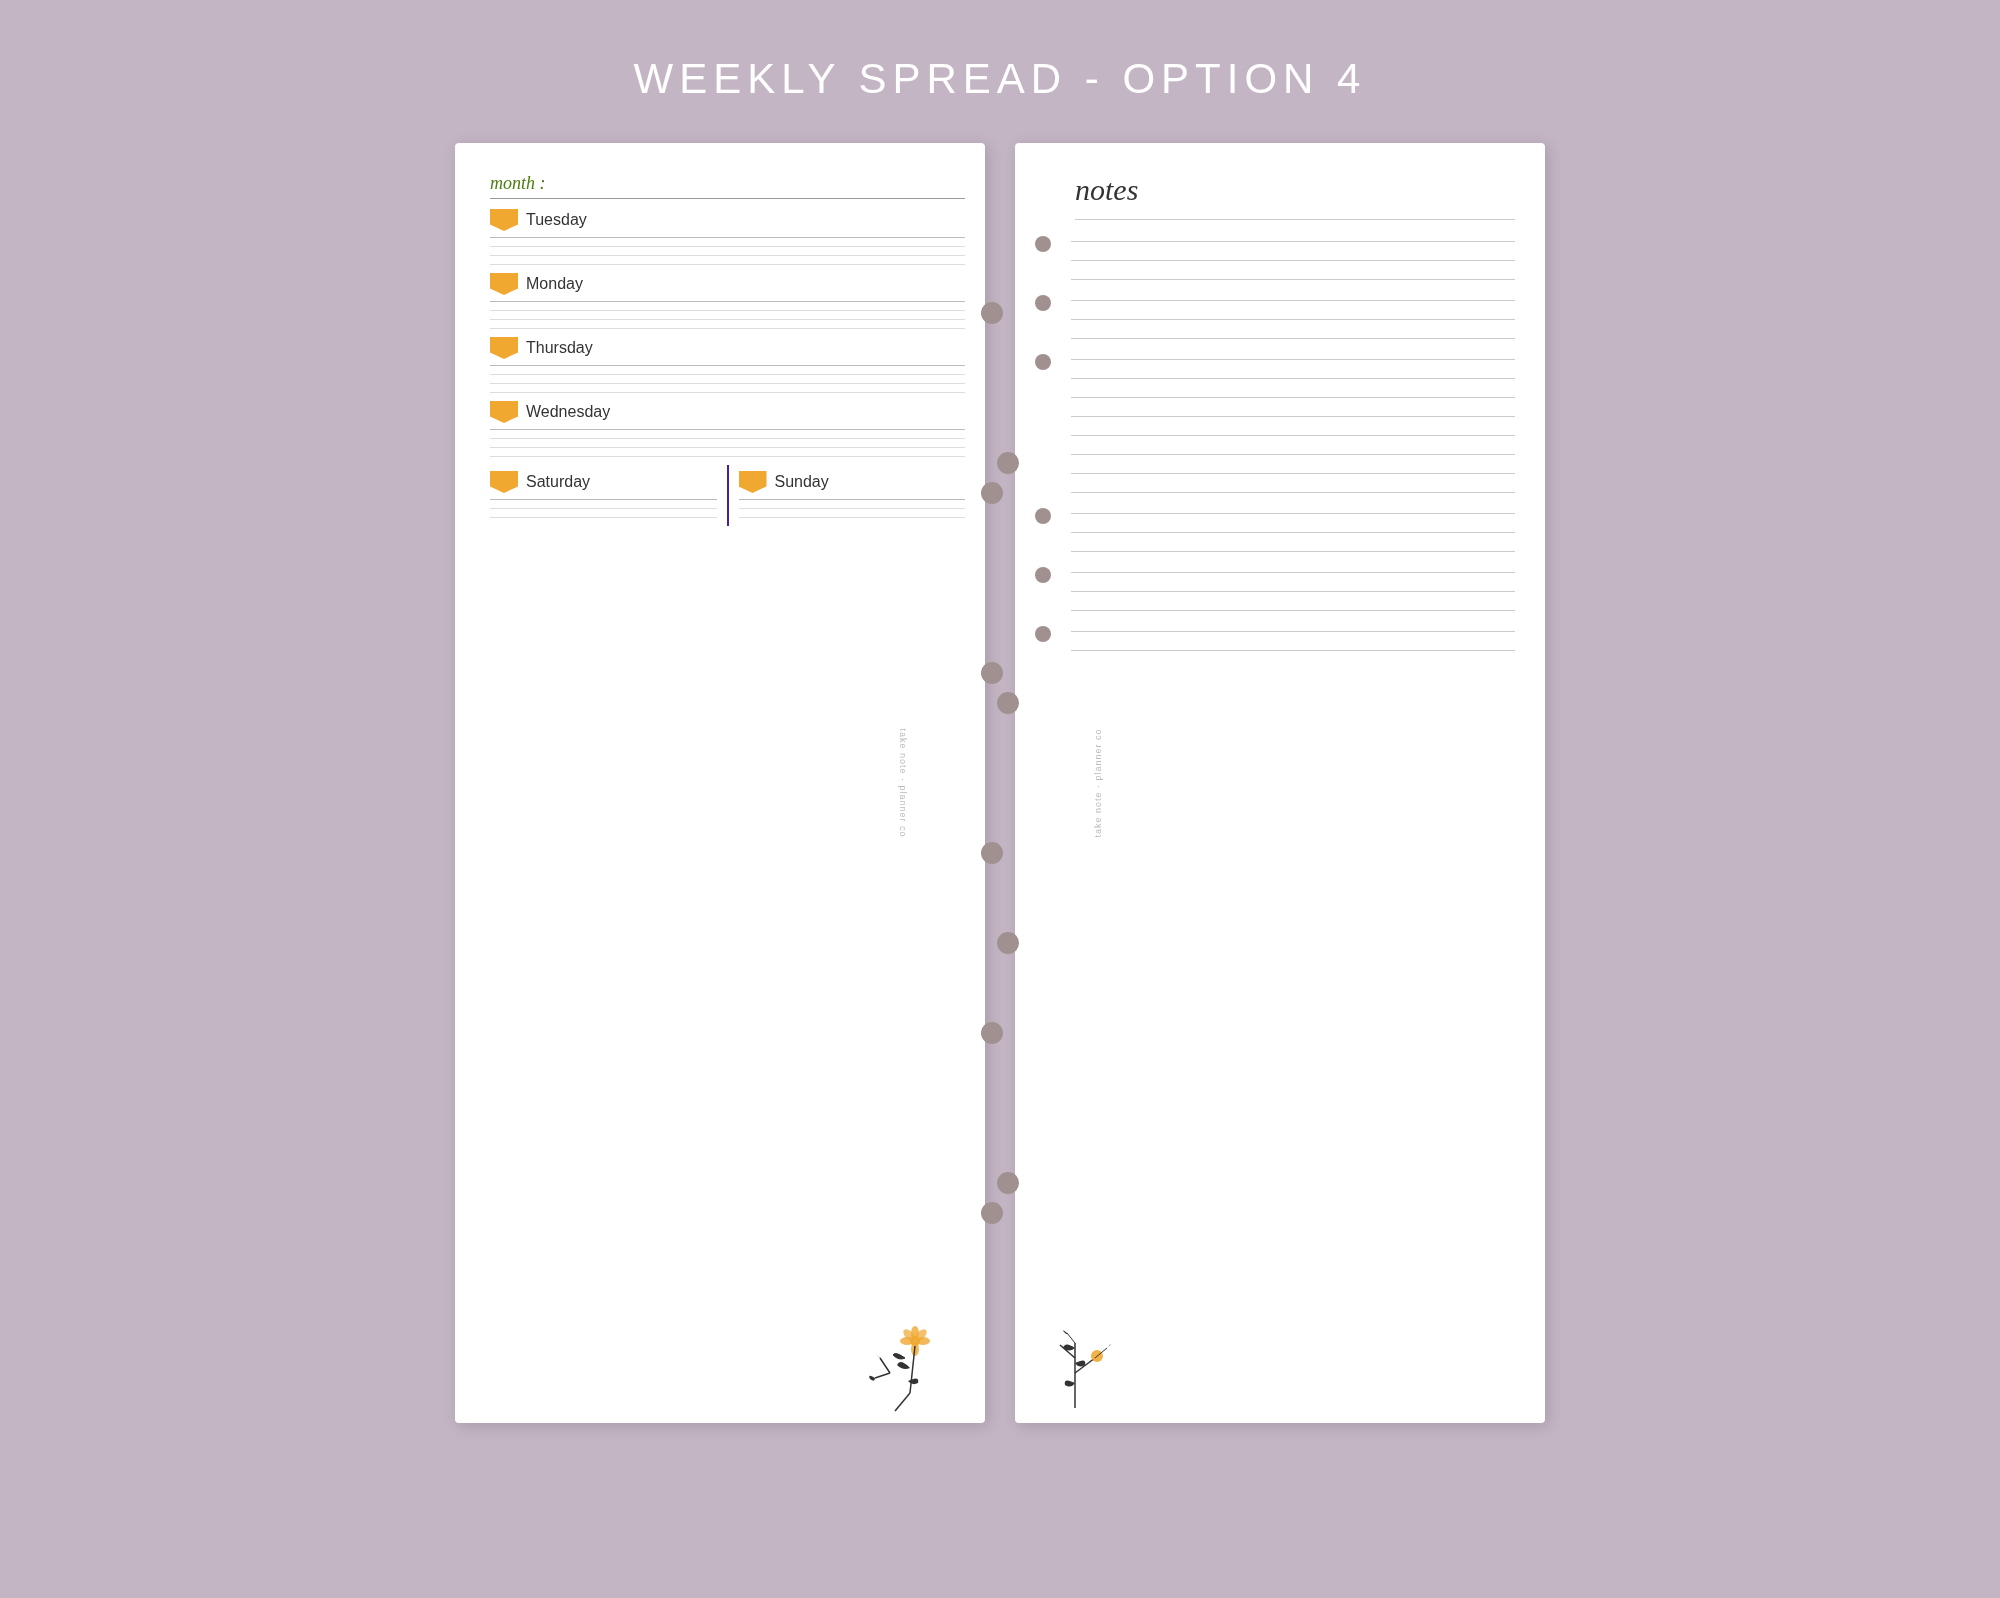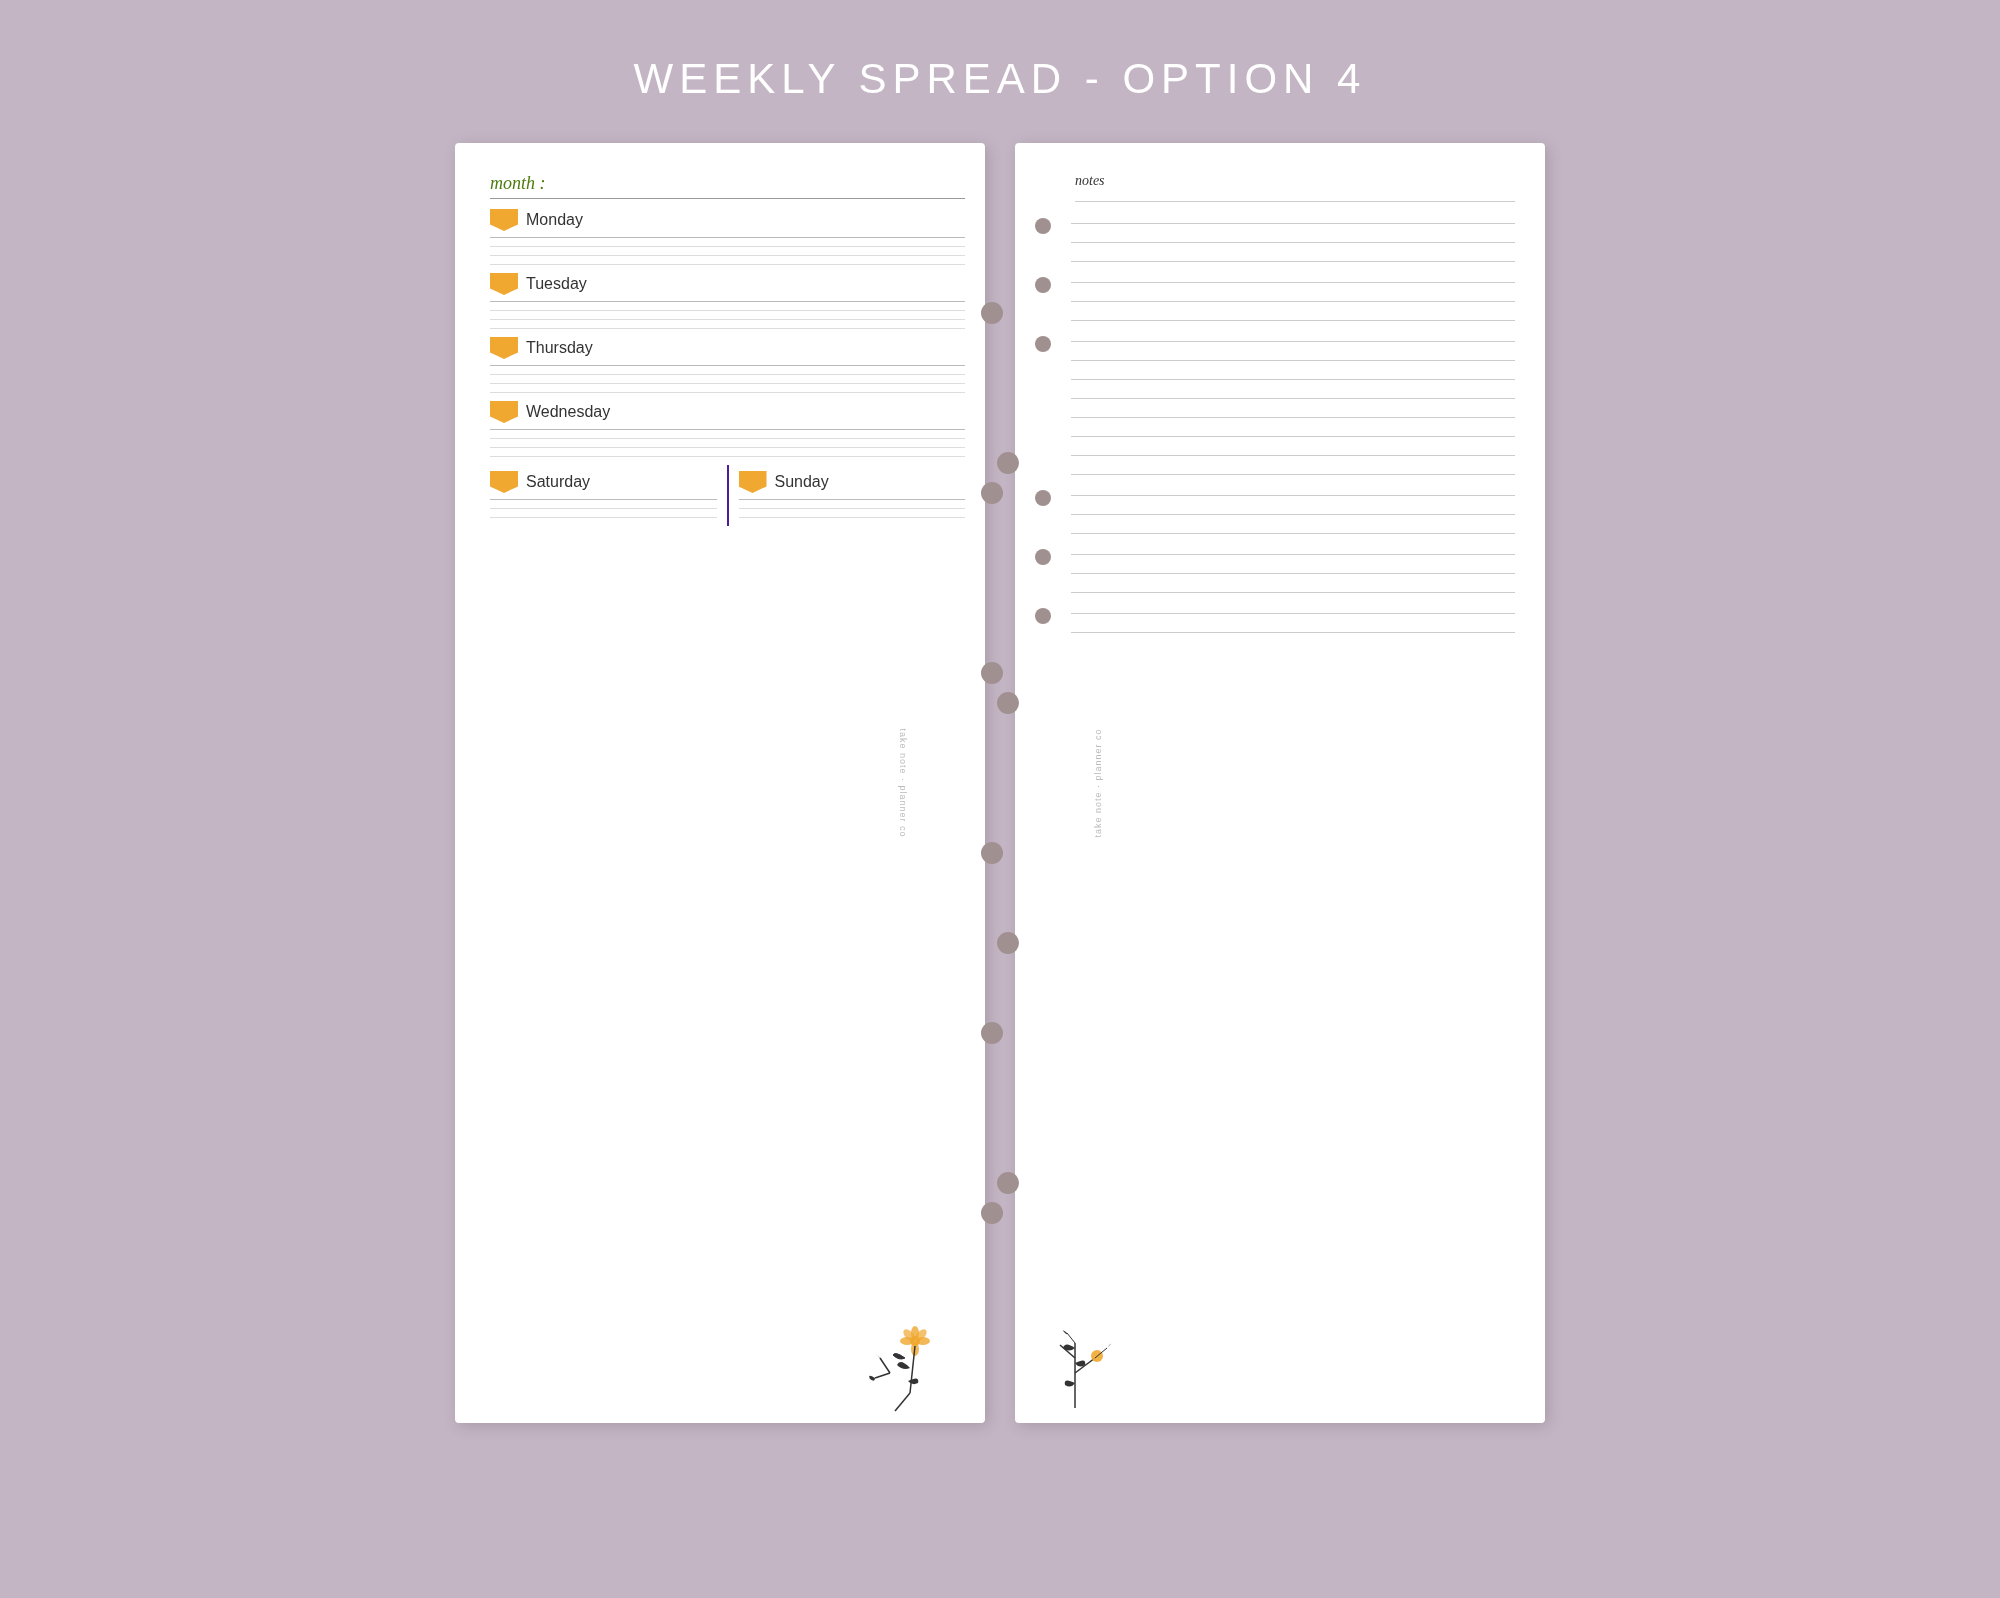--- a/index.html
+++ b/index.html
@@ -163,21 +163,21 @@
       background: white;
       border-radius: 4px;
       box-shadow: 3px 3px 15px rgba(0,0,0,0.15);
       padding: 30px 30px 20px 20px;
       position: relative;
     }
 
     .notes-title {
       font-family: 'Georgia', serif;
       font-style: italic;
-      font-size: 14px;
+      font-size: 30px;
       color: #333;
       margin-bottom: 10px;
       margin-left: 40px;
     }
 
     .note-line {
       border: none;
       border-top: 1px solid #ccc;
       margin: 12px 0;
       width: 100%;
@@ -266,32 +266,32 @@
 <div class="spreads-container">
 
   <div class="left-page">
 
     <div class="month-label">month :</div>
     <hr class="month-line">
 
     <div class="day-section">
       <div class="day-header">
         <div class="flag-icon"></div>
-        <span class="day-name">Monday</span>
+        <span class="day-name">Tuesday</span>
       </div>
       <hr class="day-divider">
       <hr class="day-line">
       <hr class="day-line">
       <hr class="day-line">
     </div>
 
     <div class="day-section">
       <div class="day-header">
         <div class="flag-icon"></div>
-        <span class="day-name">Tuesday</span>
+        <span class="day-name">Monday</span>
       </div>
       <hr class="day-divider">
       <hr class="day-line">
       <hr class="day-line">
       <hr class="day-line">
     </div>
 
     <div class="day-section">
       <div class="day-header">
         <div class="flag-icon"></div>

